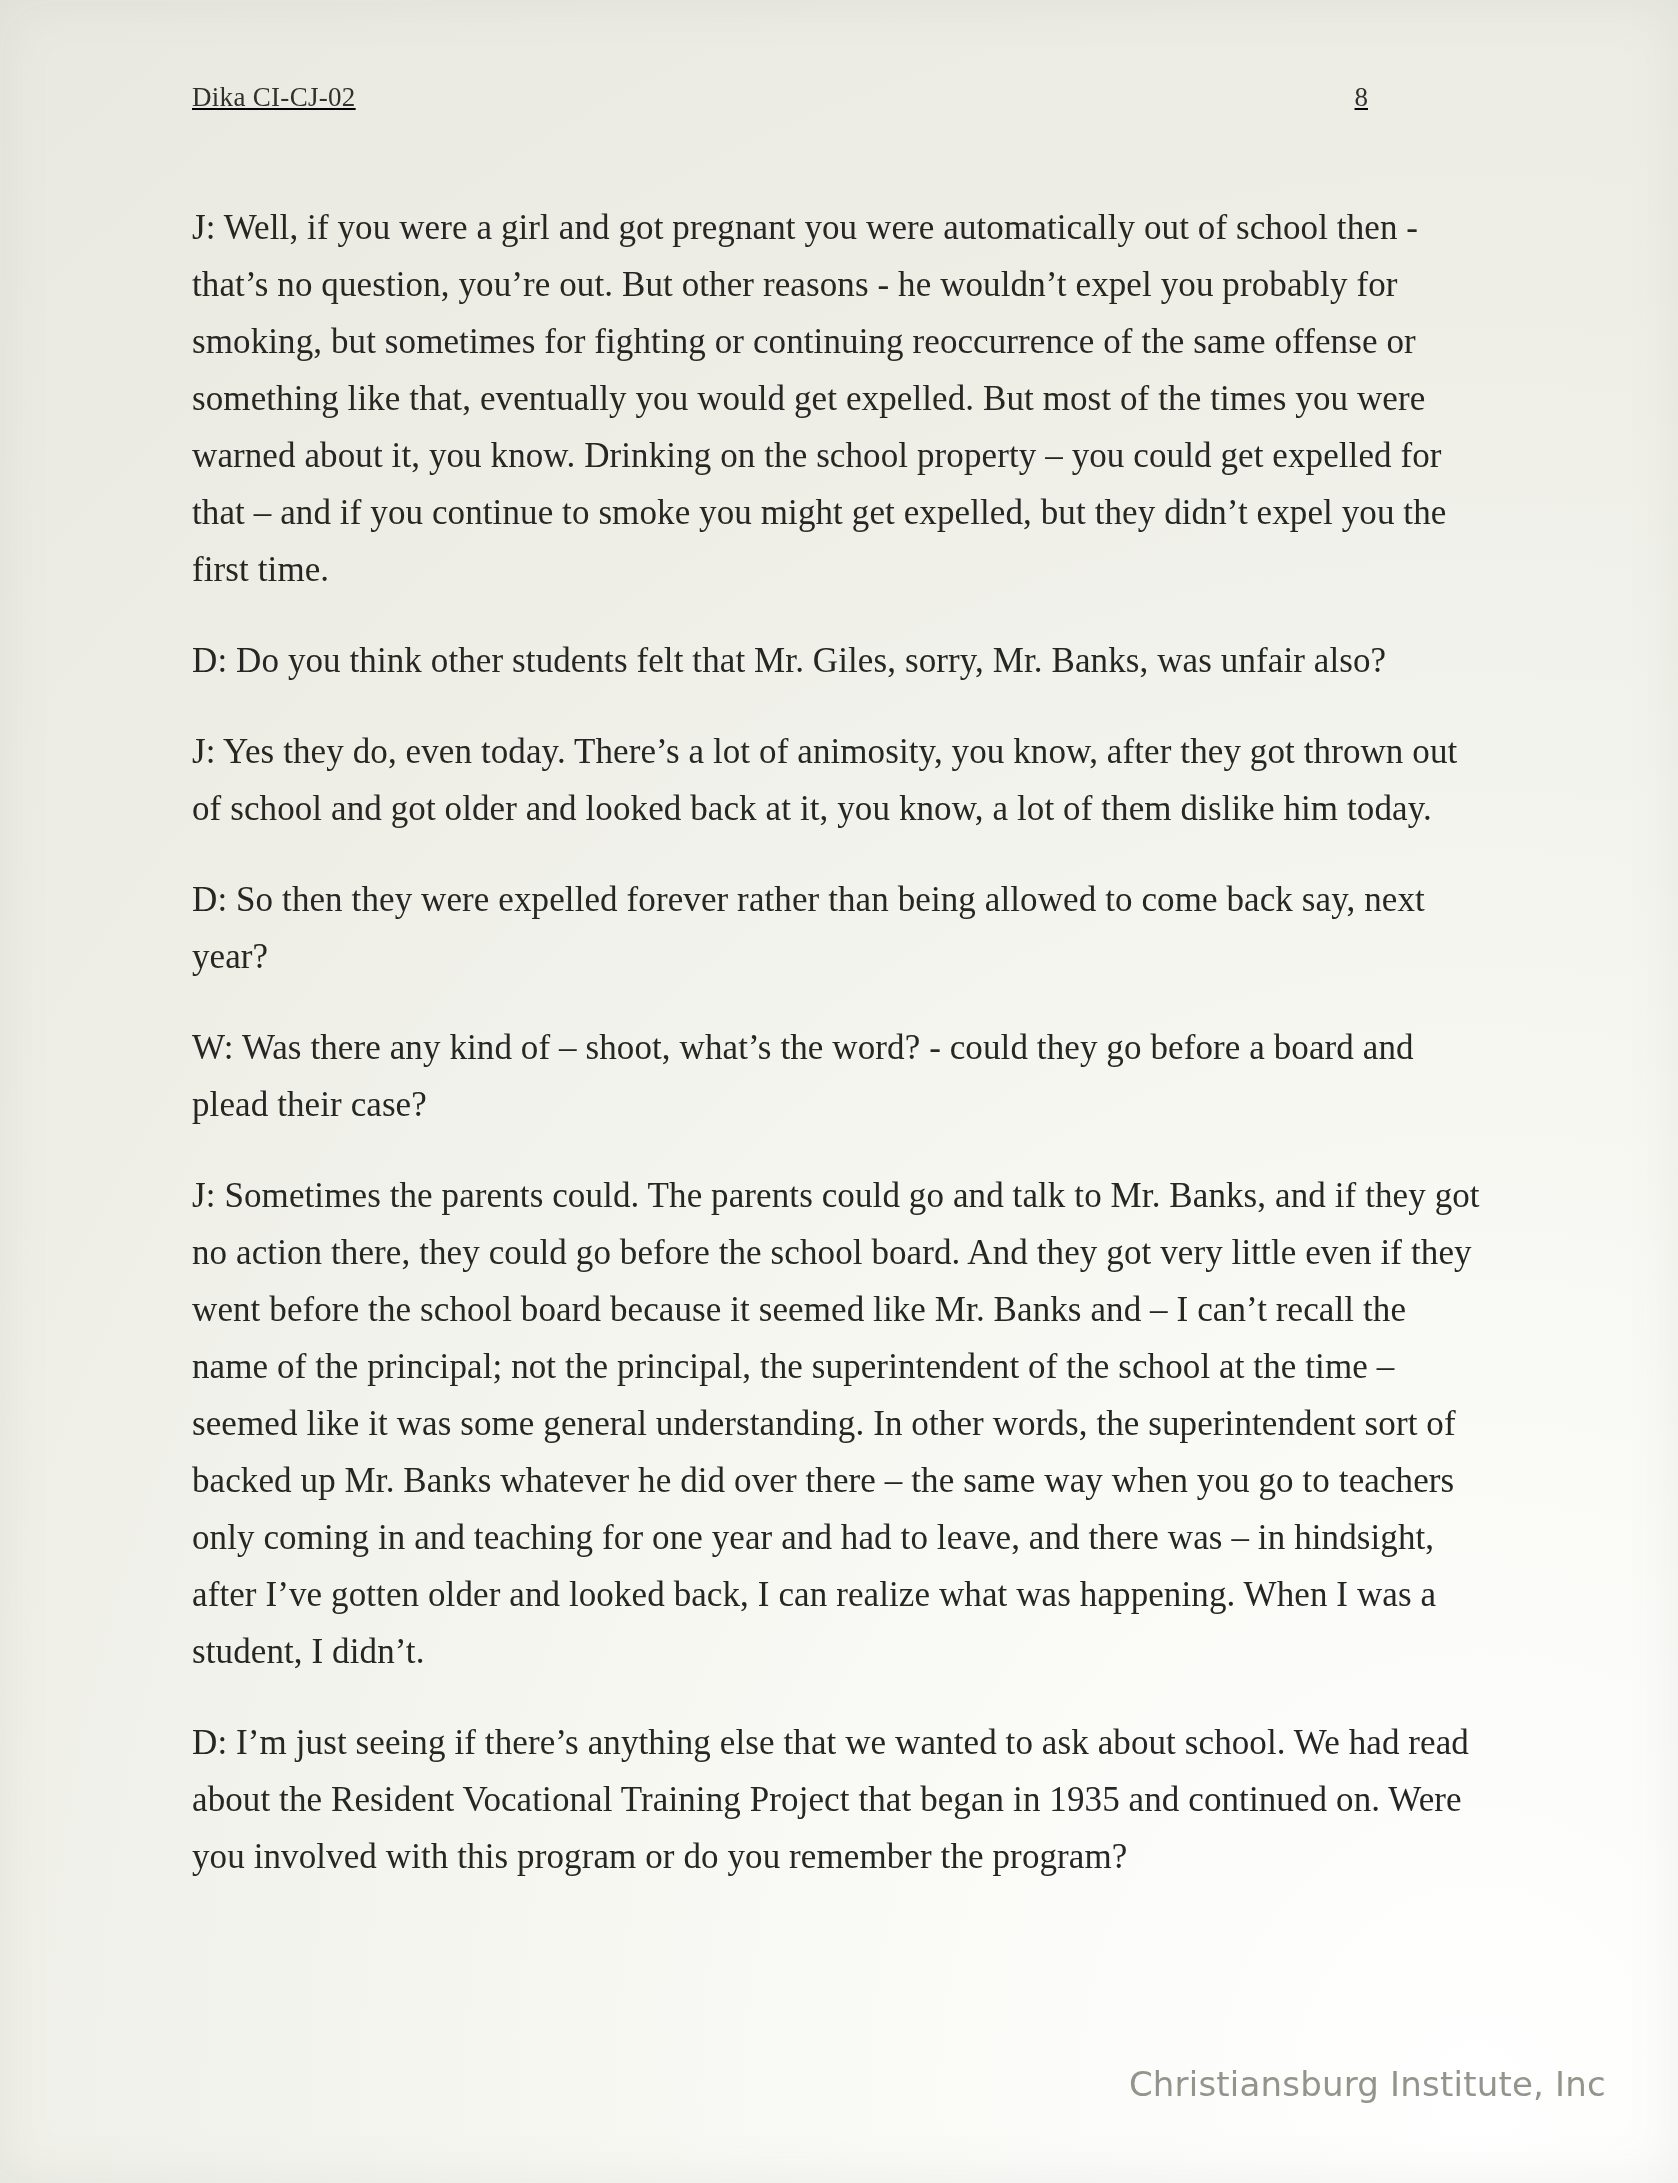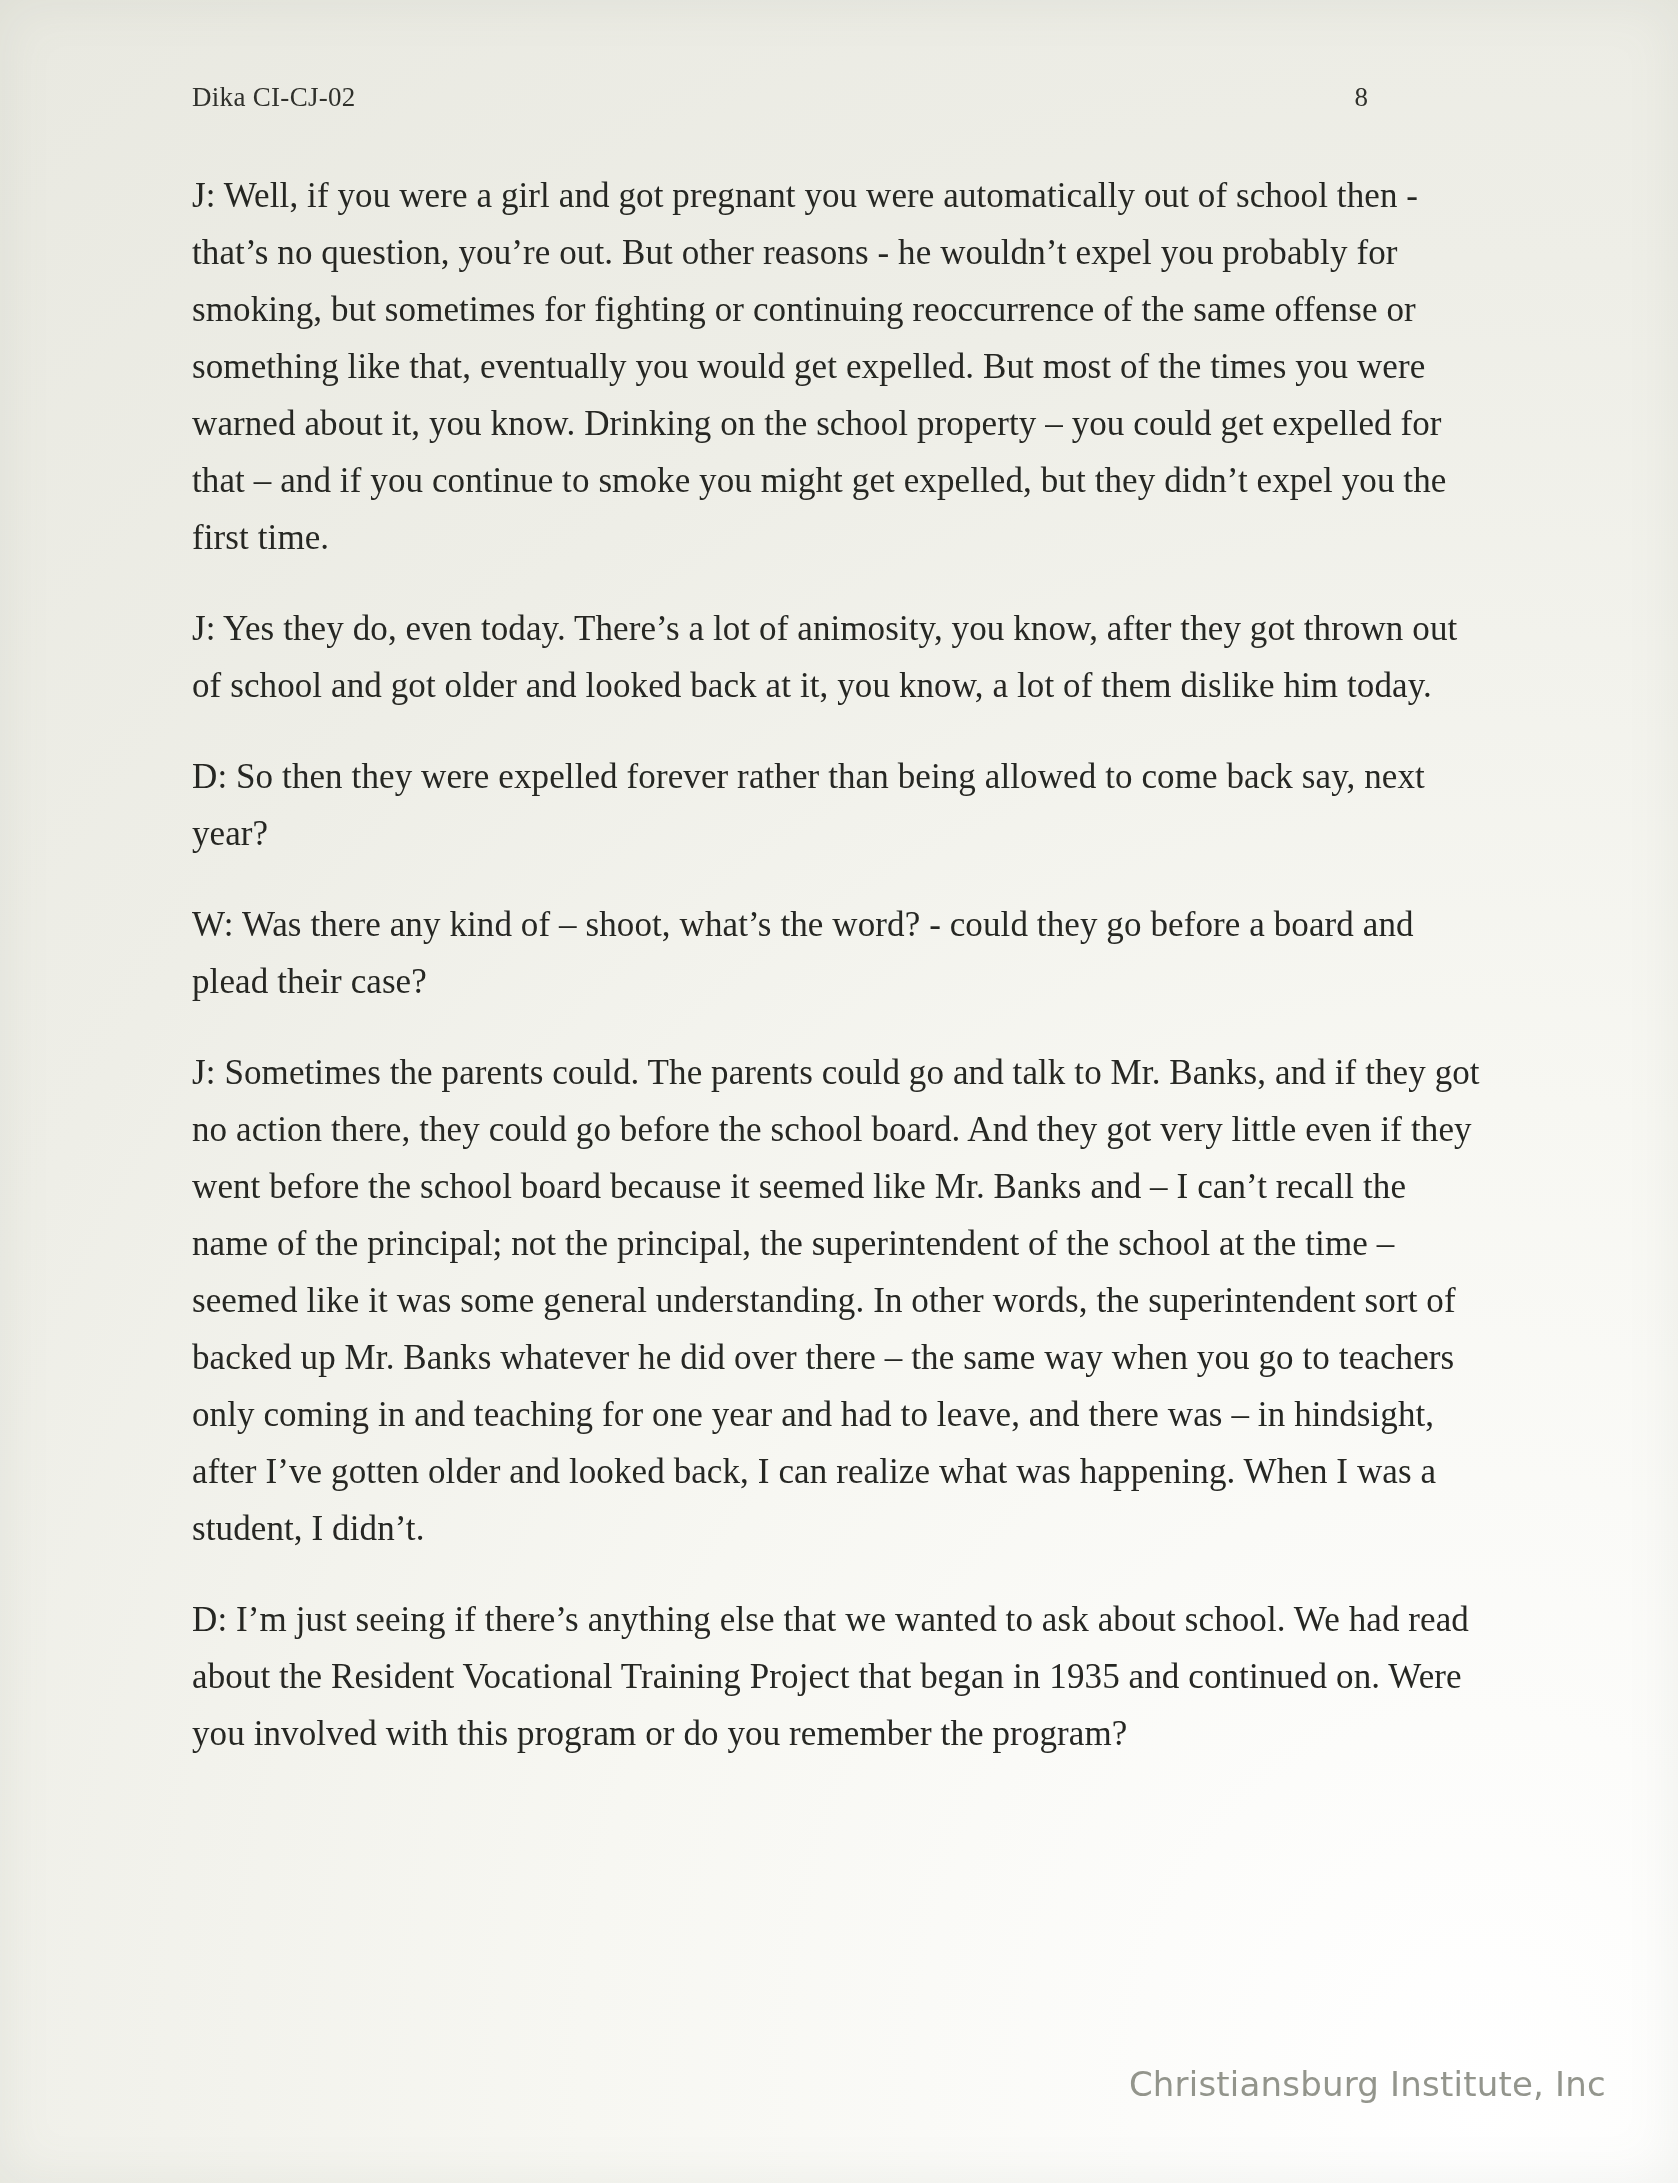--- a/index.html
+++ b/index.html
@@ -35,21 +35,22 @@
     position: absolute;
     left: 192px;
     top: 82px;
     width: 1296px;
   }
   .header-row {
     display: flex;
     align-items: baseline;
     justify-content: space-between;
     width: 1296px;
-    margin-bottom: 54px;
+    margin-bottom: 86px;
+    text-decoration: underline;
   }
   .doc-id {
     font-size: 27px;
     color: #30312c;
     letter-spacing: 0.3px;
   }
   .page-number {
     font-size: 27px;
     color: #30312c;
     margin-right: 120px;
@@ -83,20 +84,21 @@
 <div class="page">
 
   <div class="content">
 
     <div class="header-row">
       <span class="doc-id">Dika CI-CJ-02</span>
       <span class="page-number">8</span>
     </div>
 
     <p class="para">J: Well, if you were a girl and got pregnant you were automatically out of school then - that’s no question, you’re out. But other reasons - he wouldn’t expel you probably for smoking, but sometimes for fighting or continuing reoccurrence of the same offense or something like that, eventually you would get expelled. But most of the times you were warned about it, you know. Drinking on the school property – you could get expelled for that – and if you continue to smoke you might get expelled, but they didn’t expel you the first time.</p>
+    <p class="para">D: Do you think other students felt that Mr. Giles, sorry, Mr. Banks, was unfair also?</p>
     <p class="para">J: Yes they do, even today. There’s a lot of animosity, you know, after they got thrown out of school and got older and looked back at it, you know, a lot of them dislike him today.</p>
     <p class="para">D: So then they were expelled forever rather than being allowed to come back say, next year?</p>
     <p class="para">W: Was there any kind of – shoot, what’s the word? - could they go before a board and plead their case?</p>
     <p class="para">J: Sometimes the parents could. The parents could go and talk to Mr. Banks, and if they got no action there, they could go before the school board. And they got very little even if they went before the school board because it seemed like Mr. Banks and – I can’t recall the name of the principal; not the principal, the superintendent of the school at the time – seemed like it was some general understanding. In other words, the superintendent sort of backed up Mr. Banks whatever he did over there – the same way when you go to teachers only coming in and teaching for one year and had to leave, and there was – in hindsight, after I’ve gotten older and looked back, I can realize what was happening. When I was a student, I didn’t.</p>
     <p class="para">D: I’m just seeing if there’s anything else that we wanted to ask about school. We had read about the Resident Vocational Training Project that began in 1935 and continued on. Were you involved with this program or do you remember the program?</p>
 
   </div>
 
   <div class="watermark">Christiansburg Institute, Inc</div>
 

